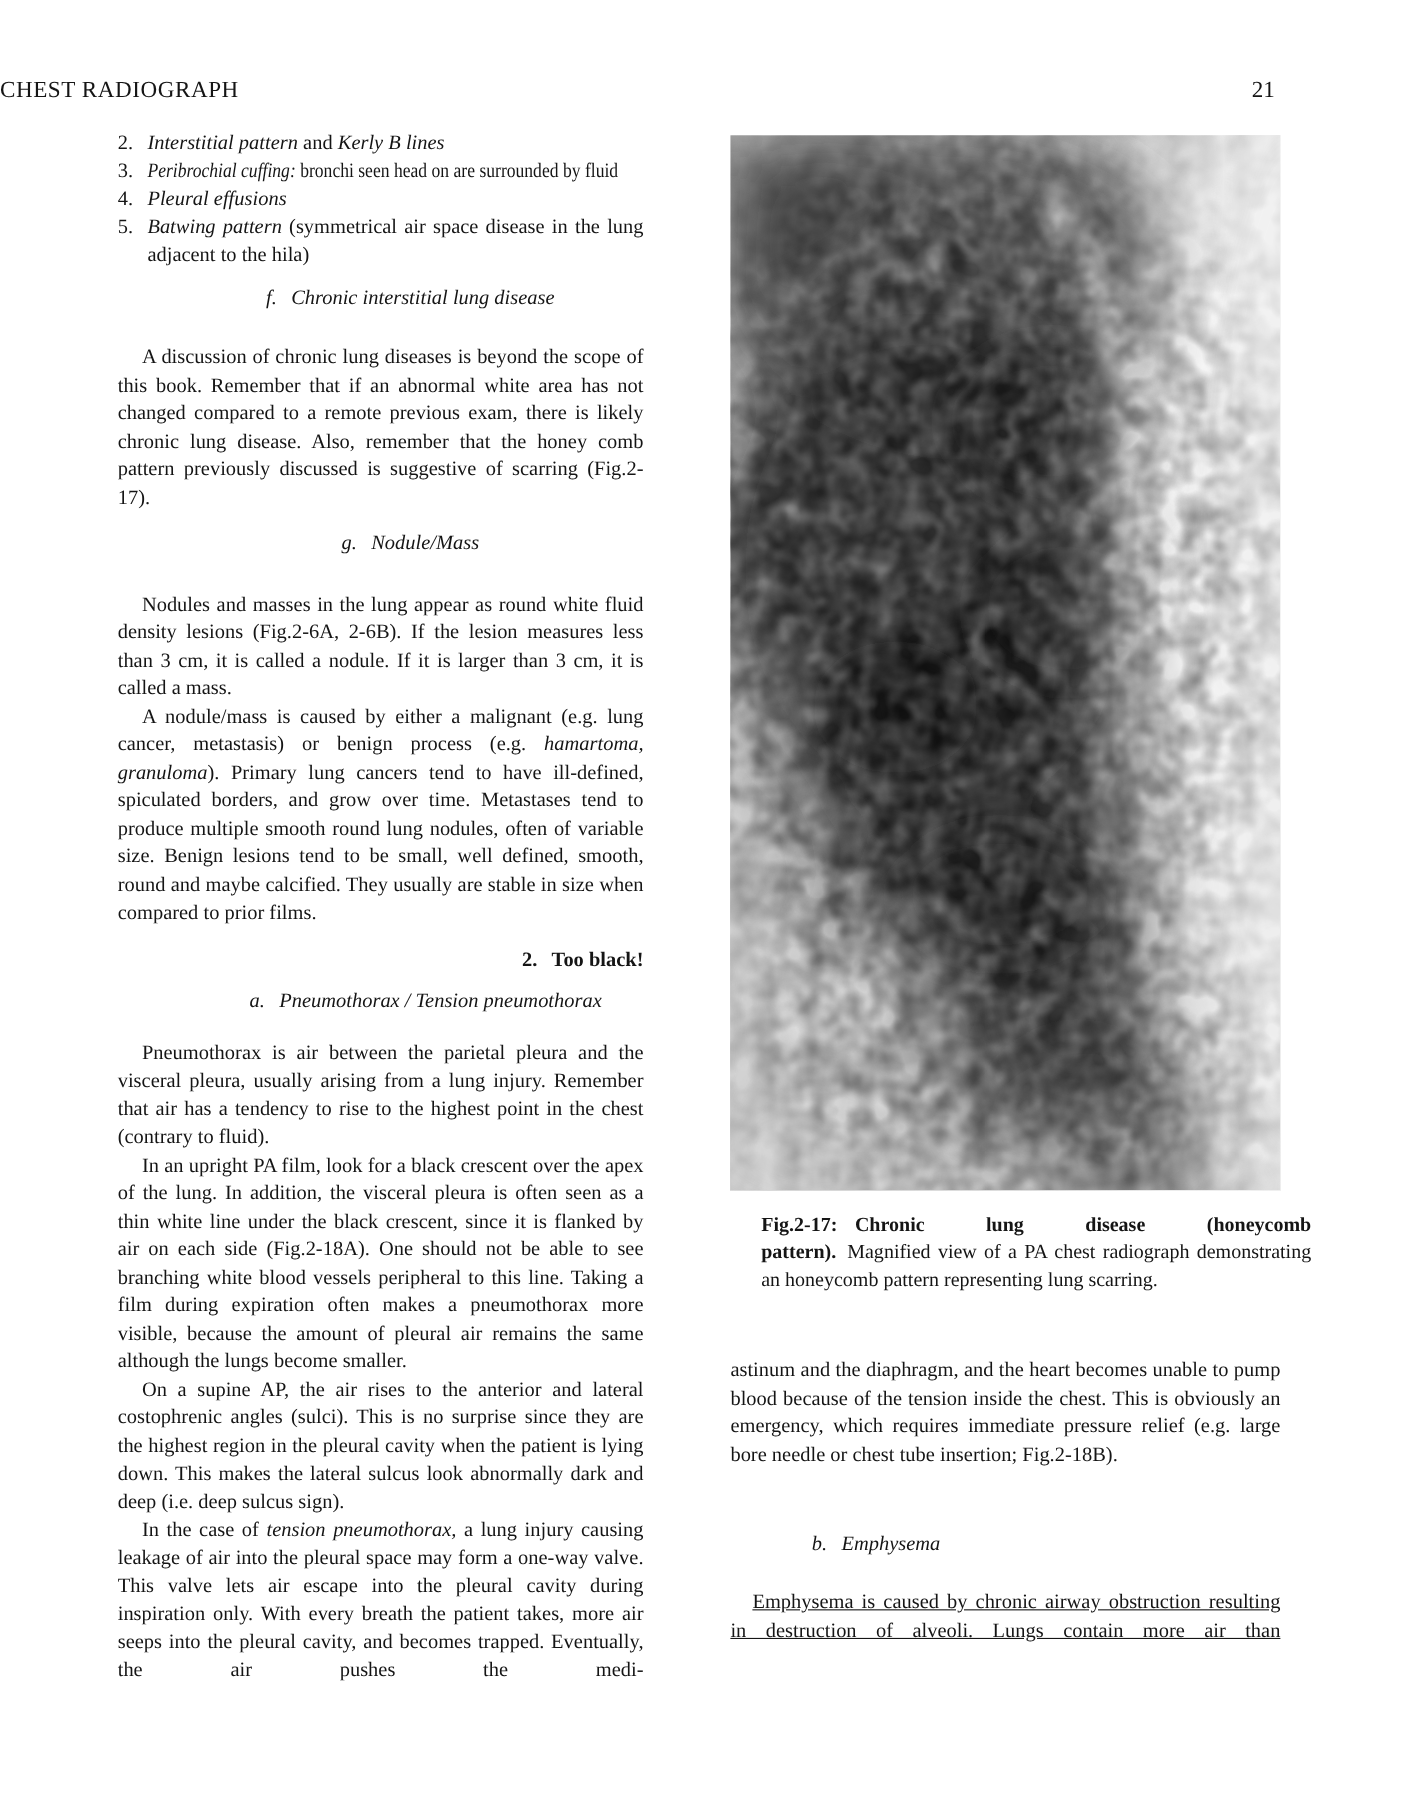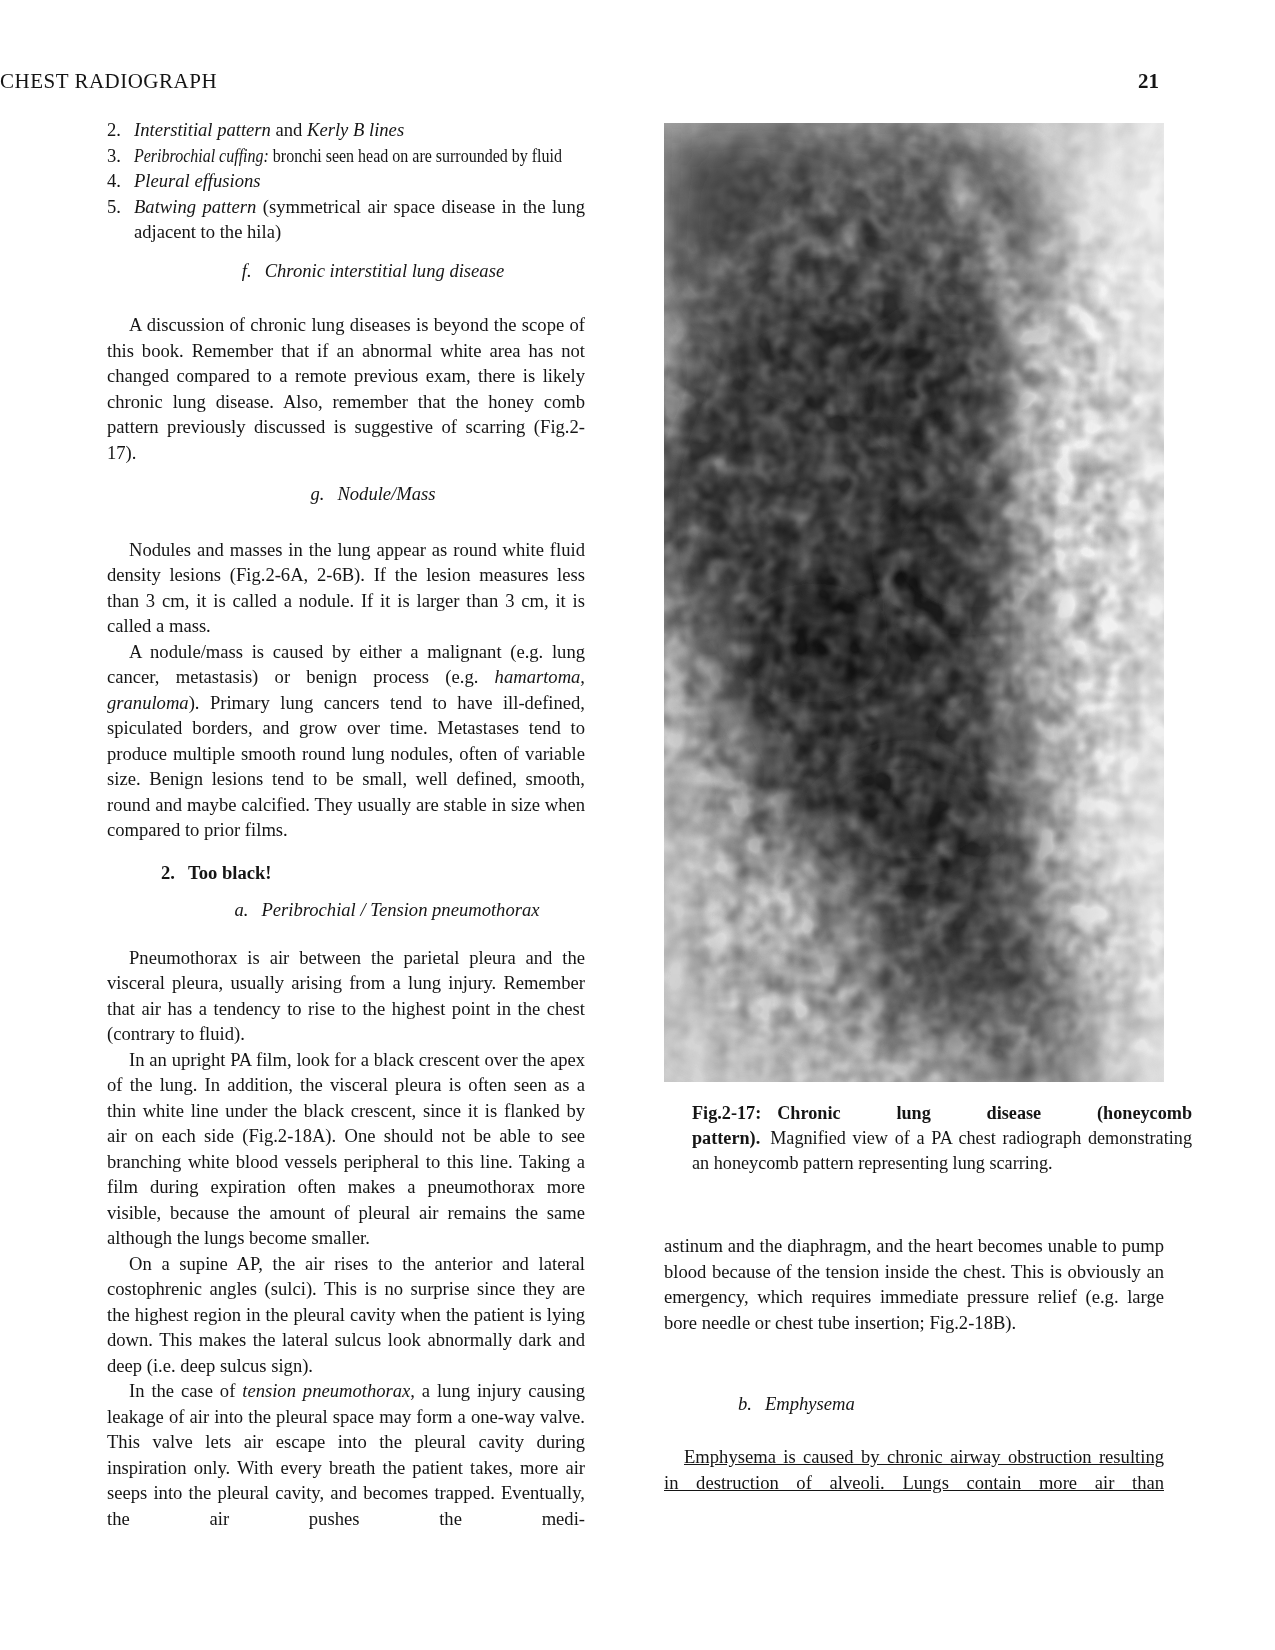--- a/index.html
+++ b/index.html
@@ -8,36 +8,36 @@
     background:#ffffff;color:#151515;
     font-family:"Liberation Serif","DejaVu Serif",serif;
   }
   
   .runhead-title{
     position:absolute;top:68px;left:0;width:1275px;text-align:left;
     font-size:21px;letter-spacing:.5px;line-height:26px;
   }
   .runhead-page{
     position:absolute;top:68px;left:1138px;width:40px;
-    font-size:21px;line-height:26px;font-weight:bold;
+    font-size:21px;line-height:26px;
   }
   
   .colL{
     position:absolute;left:107px;top:117px;width:478px;
     font-size:18.6px;line-height:25.5px;text-align:justify;
   }
   .li{position:relative;padding-left:27px}
   .li .num{position:absolute;left:0;top:0;font-style:normal}
   .li.nowrap{white-space:nowrap;text-align:left}
   .li .squeeze{display:inline-block;transform:scaleX(.86);transform-origin:left center;white-space:nowrap}
   .subhead{margin:13px 0 29px 54px;font-style:italic;text-align:center}
   .subhead .lab{margin-right:13px}
   .subhead.g{margin:16px 0 30px 54px}
   .subhead.a{margin:12px 0 22px 82px}
-  .numhead{margin:17px 0 0 54px;font-weight:bold;text-align:left}
+  .numhead{margin:17px 0 0 54px;font-weight:bold;text-align:right}
   .numhead .lab{margin-right:13px}
   p{margin:0;text-indent:22px}
   p.noind{text-indent:0}
   p.jlast{text-align-last:justify}
   
   .xray{
     position:absolute;left:664px;top:123px;width:500px;height:959px;margin:0;
     background:#d9d9d9;overflow:hidden;
   }
   .xray svg{display:block}
@@ -102,21 +102,21 @@
 
   <p>Nodules and masses in the lung appear as round white fluid density lesions (Fig.2-6A, 2-6B). If the lesion measures less than 3 cm, it is called a nodule. If it is larger than 3 cm, it is called a mass.</p>
 
   <p><span>A nodule/mass is caused by either a malignant (e.g. lung cancer, metastasis) or benign process (e.g. </span><i>hamartoma, granuloma</i><span>). Primary lung cancers tend to have ill-defined, spiculated borders, and grow over time. Metastases tend to produce multiple smooth round lung nodules, often of variable size. Benign lesions tend to be small, well defined, smooth, round and maybe calcified. They usually are stable in size when compared to prior films.</span></p>
 
   <div class="numhead">
     <b class="lab">2.</b><b>Too black!</b>
   </div>
 
   <div class="subhead a">
-    <i class="lab">a.</i><i>Peribrochial / Tension pneumothorax</i>
+    <i class="lab">a.</i><i>Pneumothorax / Tension pneumothorax</i>
   </div>
 
   <p>Pneumothorax is air between the parietal pleura and the visceral pleura, usually arising from a lung injury. Remember that air has a tendency to rise to the highest point in the chest (contrary to fluid).</p>
   <p>In an upright PA film, look for a black crescent over the apex of the lung. In addition, the visceral pleura is often seen as a thin white line under the black crescent, since it is flanked by air on each side (Fig.2-18A). One should not be able to see branching white blood vessels peripheral to this line. Taking a film during expiration often makes a pneumothorax more visible, because the amount of pleural air remains the same although the lungs become smaller.</p>
   <p>On a supine AP, the air rises to the anterior and lateral costophrenic angles (sulci). This is no surprise since they are the highest region in the pleural cavity when the patient is lying down. This makes the lateral sulcus look abnormally dark and deep (i.e. deep sulcus sign).</p>
 
   <p class="jlast"><span>In the case of </span><i>tension pneumothorax,</i><span> a lung injury causing leakage of air into the pleural space may form a one-way valve. This valve lets air escape into the pleural cavity during inspiration only. With every breath the patient takes, more air seeps into the pleural cavity, and becomes trapped. Eventually, the air pushes the medi-</span></p>
 
 </div>
 

